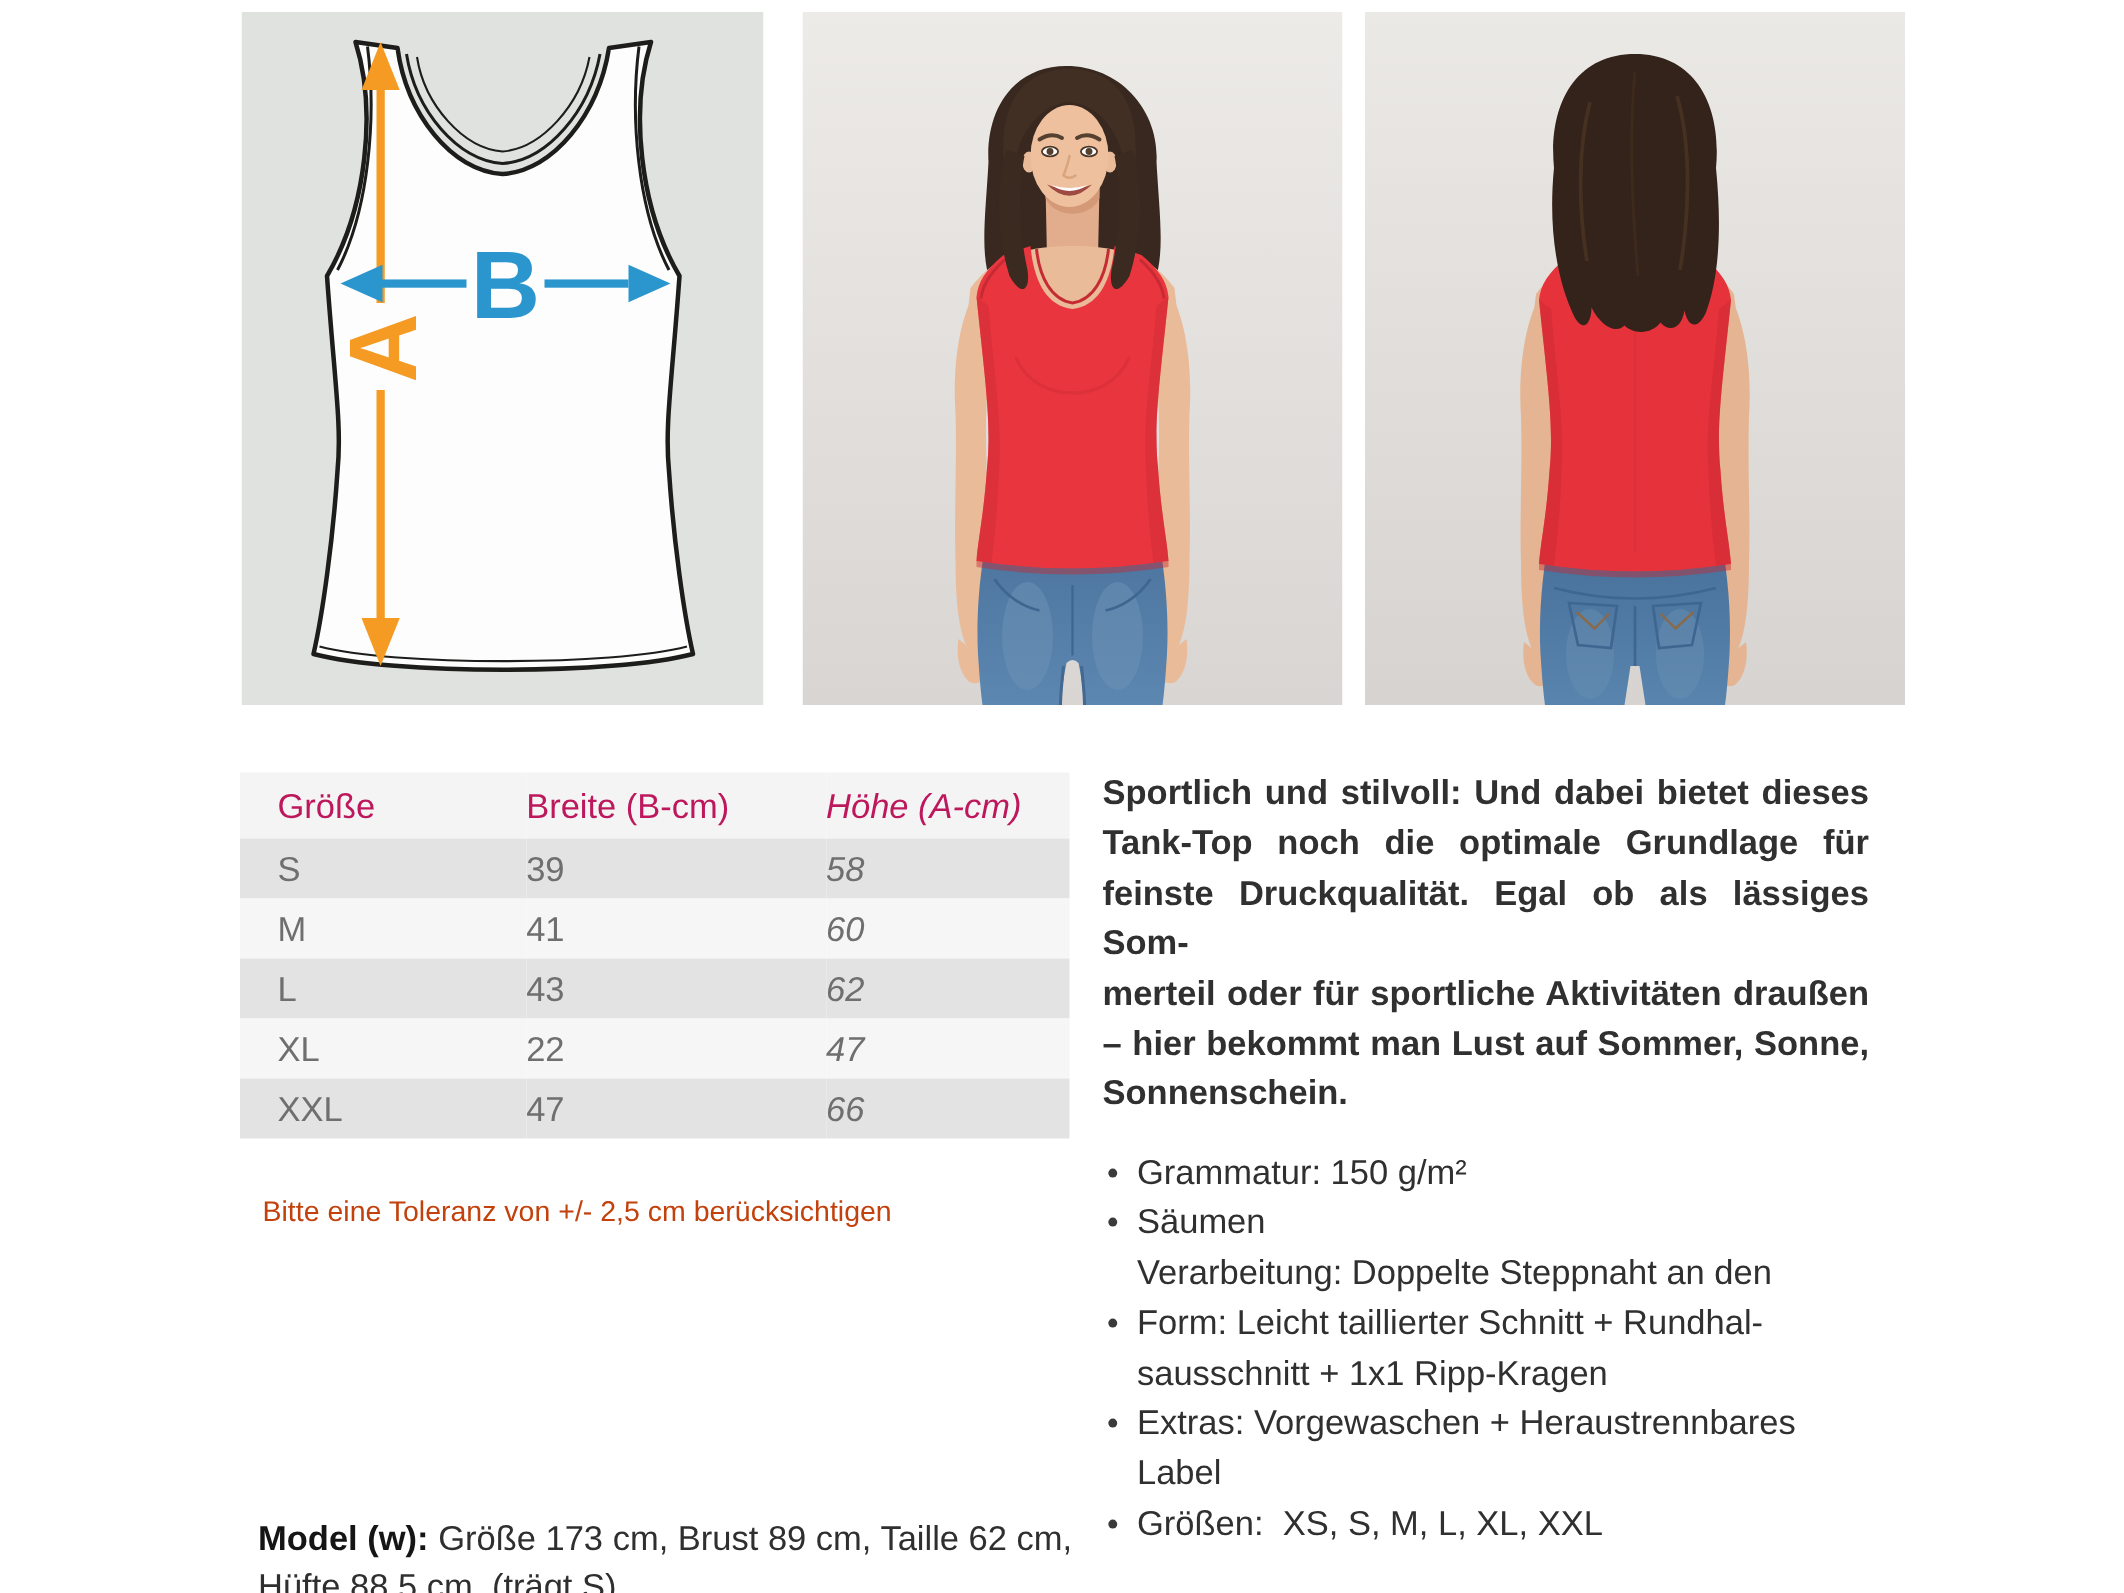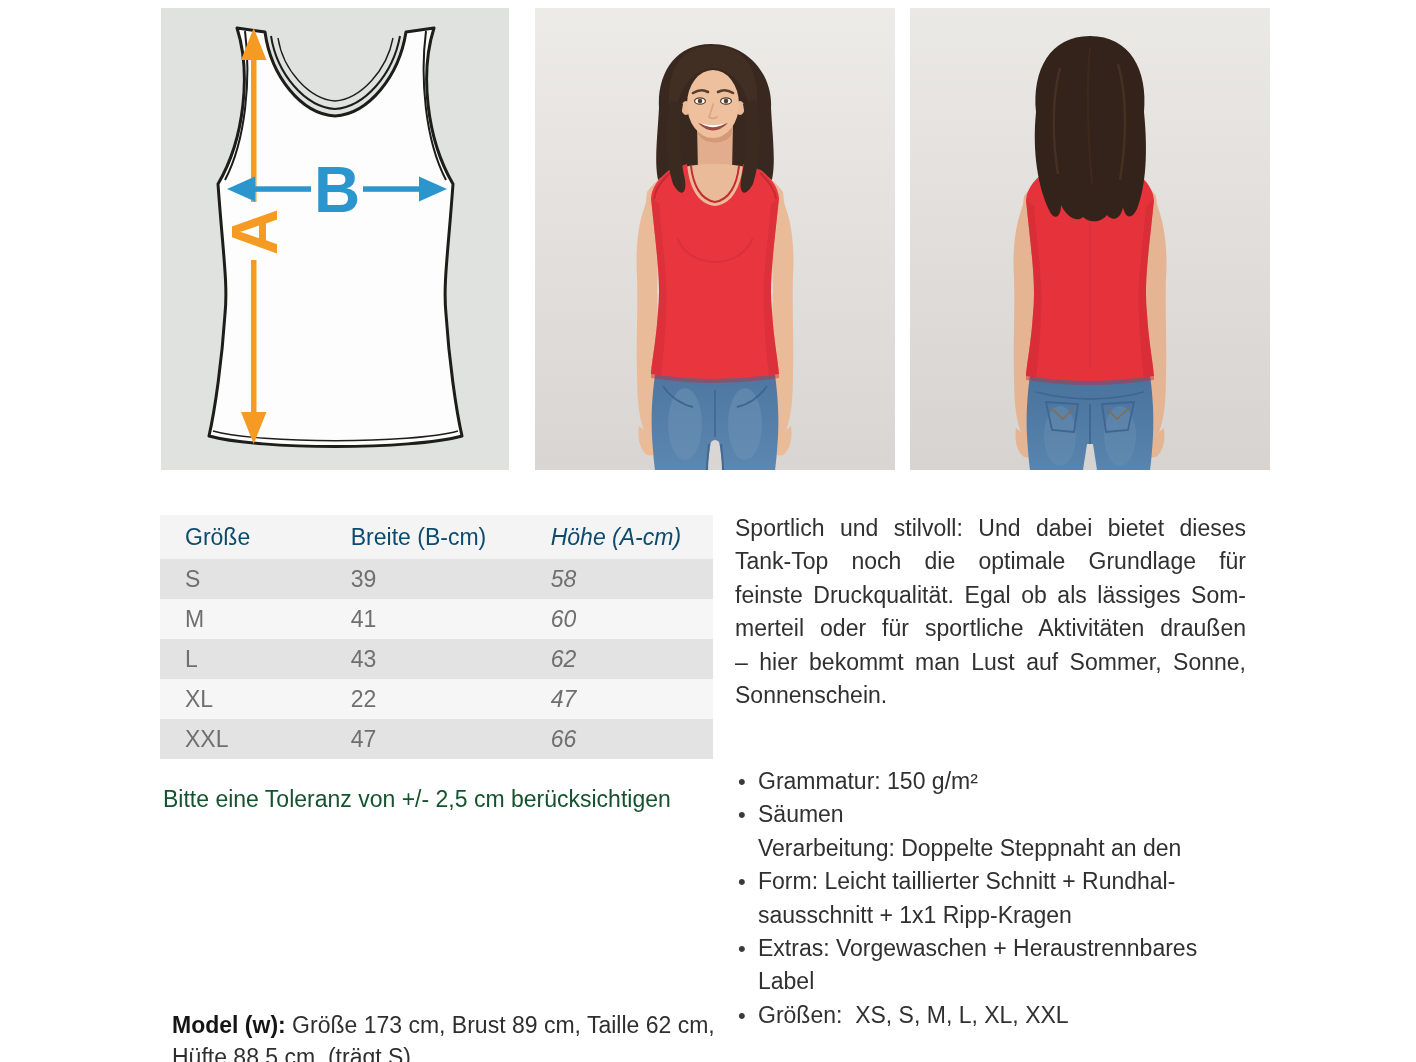--- a/index.html
+++ b/index.html
@@ -8,37 +8,37 @@
   figure{margin:0;}
   .img{position:absolute;top:8px;height:462px;}
   .img svg{display:block;width:100%;height:100%;}
   .diagram{left:161px;width:348px;}
   .photo-front{left:535px;width:360px;}
   .photo-back{left:910px;width:360px;}
 
   
   table.size-table{position:absolute;left:160px;top:515px;width:553px;border-collapse:collapse;border-spacing:0;}
   table.size-table th, table.size-table td{font-size:23px;font-weight:400;text-align:left;padding:0 0 0 0;}
-  table.size-table th{height:44px;background:#f4f4f4;color:#0c4a6e;}
+  table.size-table th{height:44px;background:#f4f4f4;color:#be185d;}
   table.size-table td{height:40px;color:#6f6f6f;}
   table.size-table .c1{width:173px;padding-left:25px;}
   table.size-table .c2{width:210px;}
   table.size-table .c3{width:170px;font-style:italic;}
   table.size-table tr.dark td{background:#e3e3e3;}
   table.size-table tr.light td{background:#f6f6f6;}
 
-  .tolerance{position:absolute;left:159px;top:782px;margin:4px;font-size:23px;color:#14532d;}
+  .tolerance{position:absolute;left:159px;top:782px;margin:16px;font-size:19px;color:#c2410c;}
 
   .model{position:absolute;left:160px;top:998px;margin:12px;width:582px;
          font-size:23px;line-height:31.5px;color:#2f2f2f;}
   .model strong{color:#151515;font-weight:bold;}
 
   .description{position:absolute;left:735px;top:512px;width:511px;
                font-size:23px;line-height:33.4px;color:#303030;}
-  .description .line{text-align:justify;text-align-last:justify;}
+  .description .line{text-align:justify;text-align-last:justify;font-weight:bold;}
   .description .line.last{text-align-last:left;}
 
   ul.features{position:absolute;left:737px;top:765px;margin:0;padding:0;width:514px;
               list-style:none;font-size:23px;line-height:33.4px;color:#303030;}
   ul.features li{position:relative;padding-left:21px;}
   ul.features li::before{content:"\2022";position:absolute;left:1px;top:0;
               font-size:22px;color:#3a3a3a;}
 </style>
 </head>
 <body>

